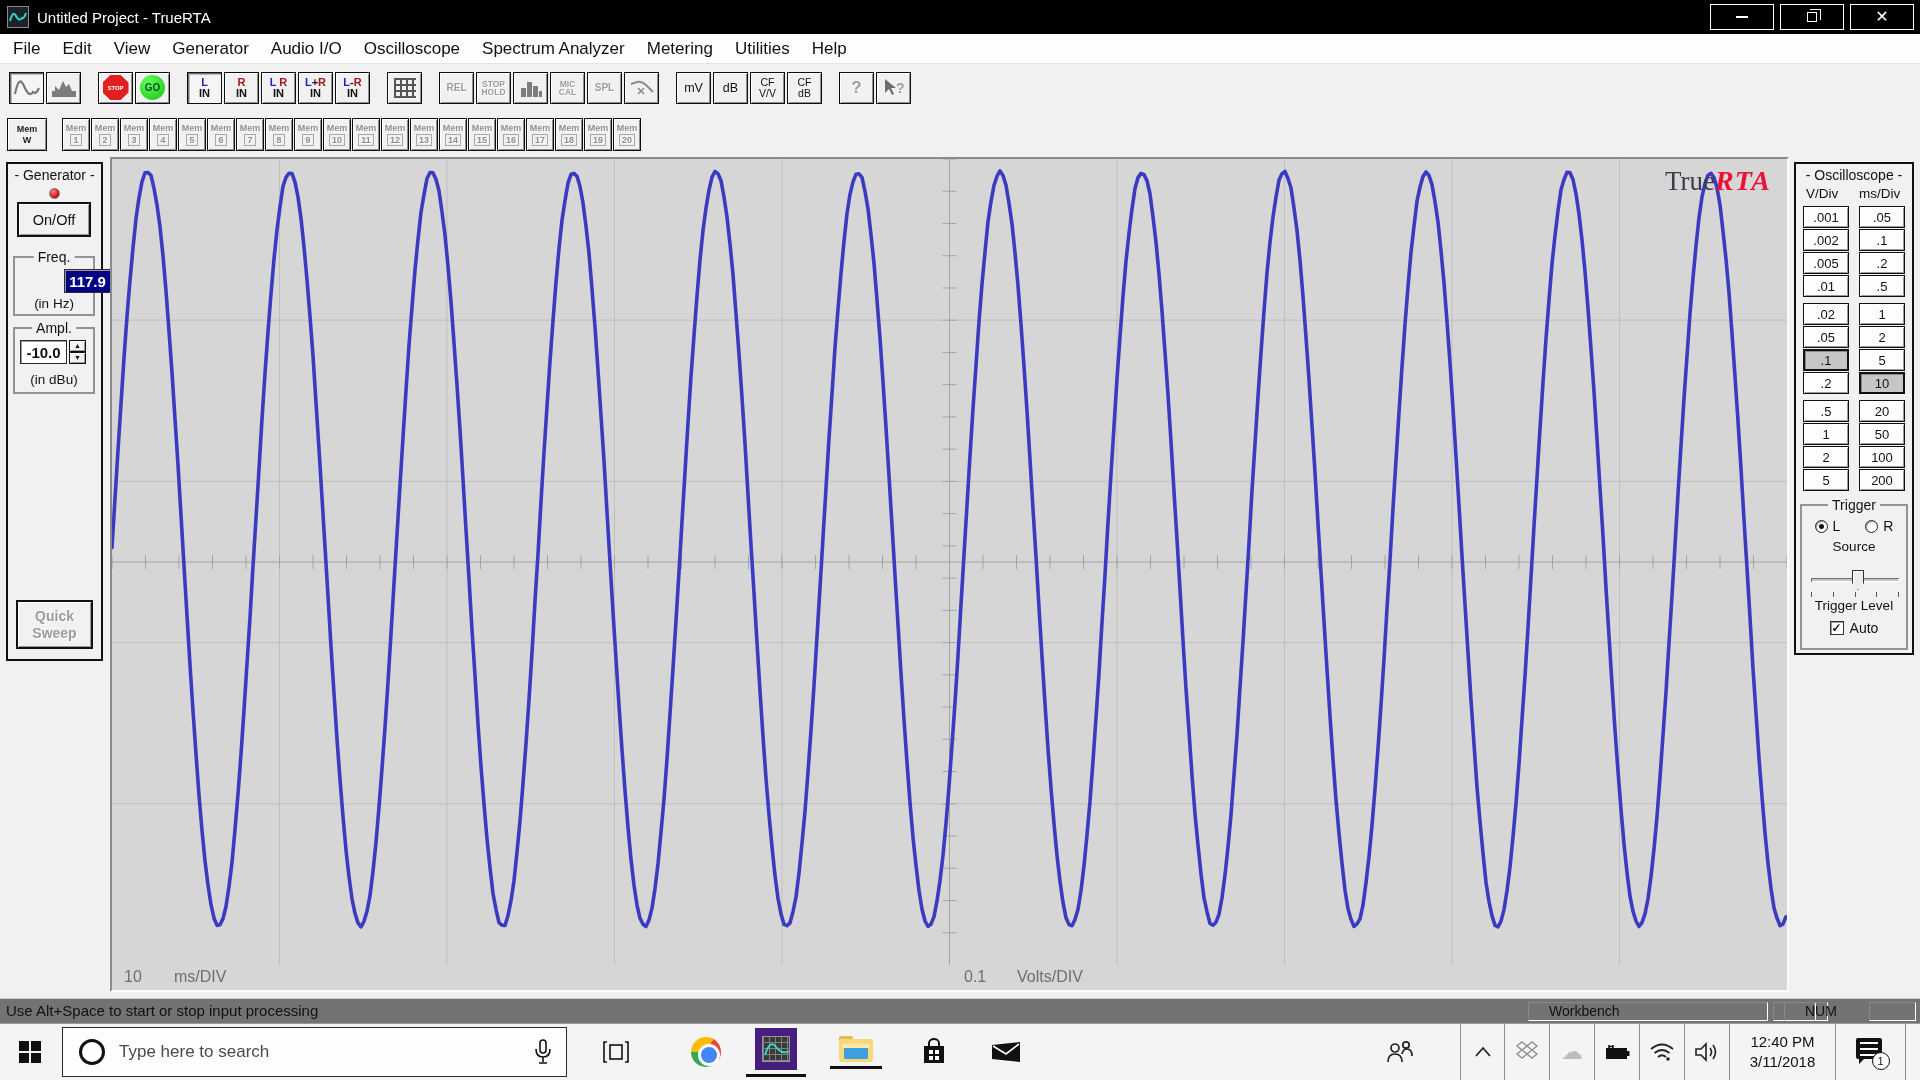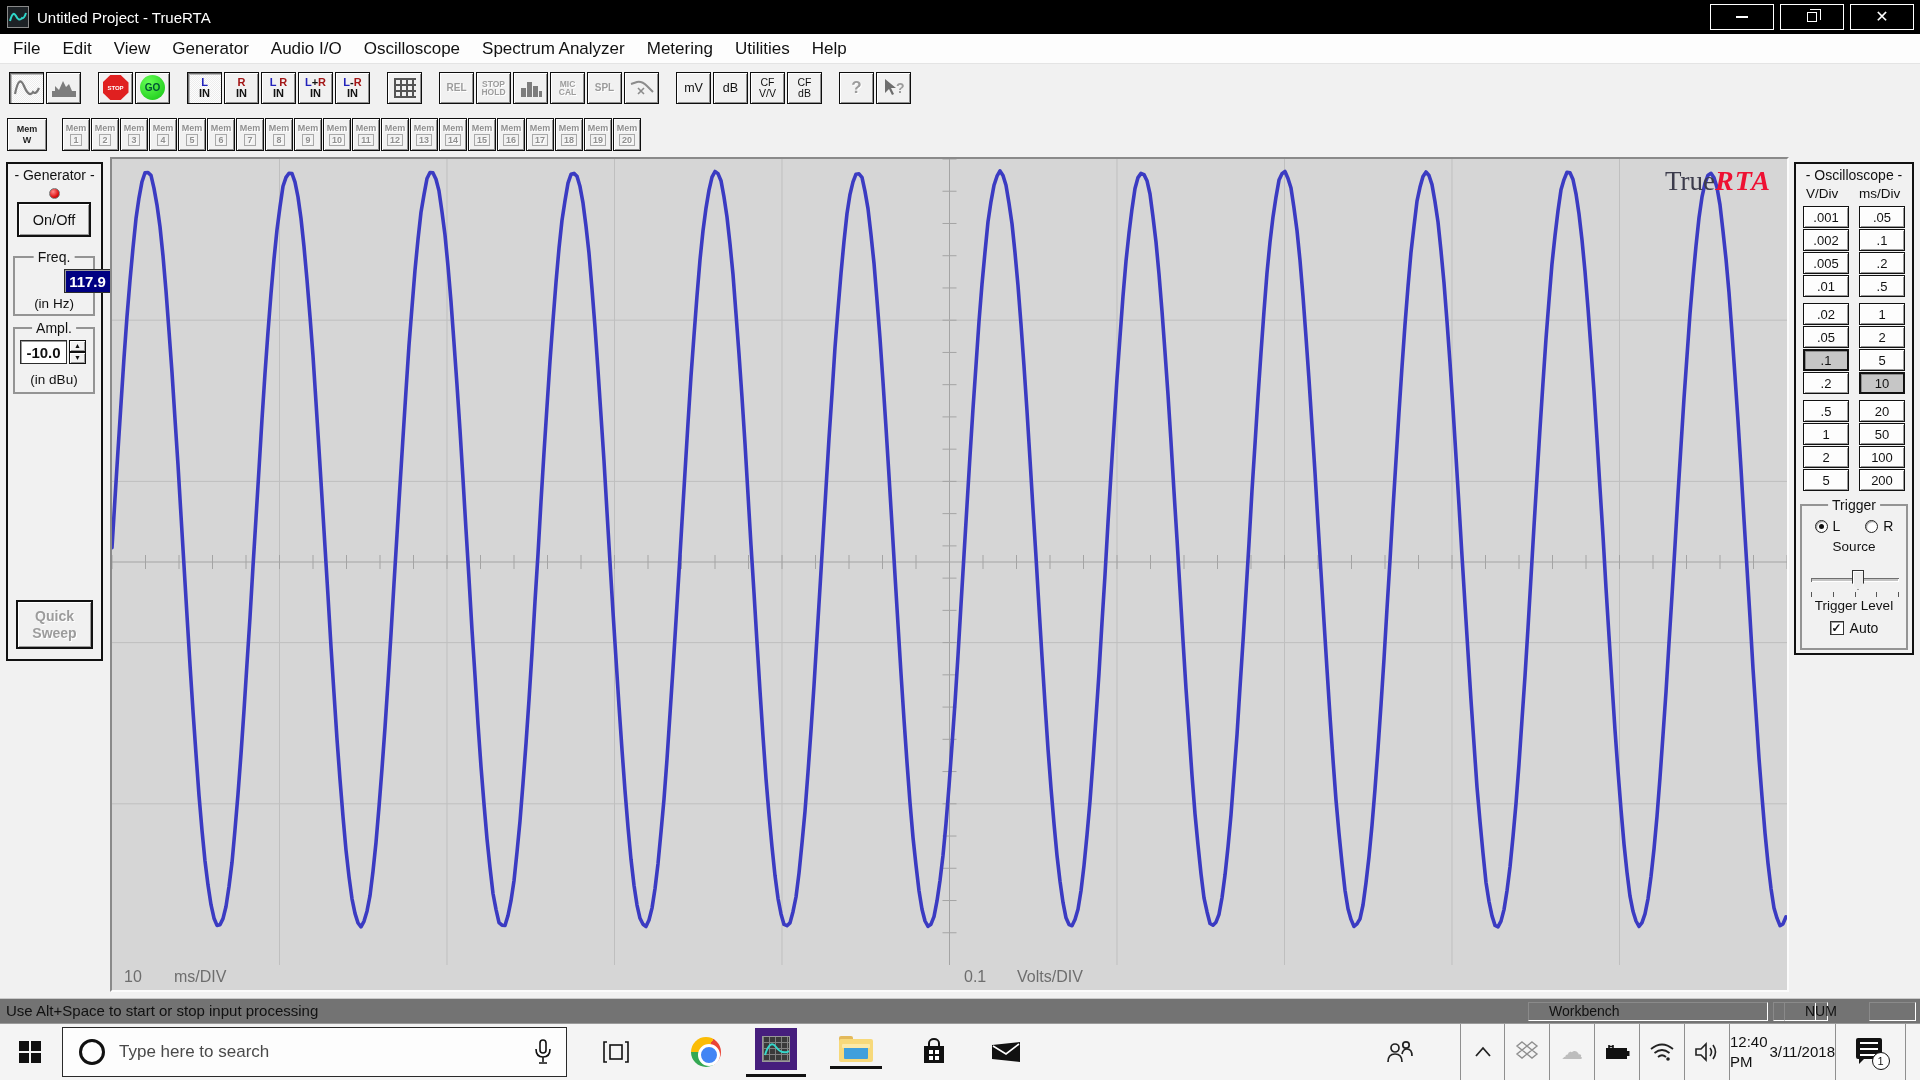--- a/index.html
+++ b/index.html
@@ -191,21 +191,21 @@
   .folder .pane { position:absolute; left:5px; top:10px; width:24px; height:13px; background:#3f9fdc; border-radius:1px; }
   .folder .lip  { position:absolute; left:3px; top:8px; width:28px; height:4px; background:#fbe9a8; border-radius:1px; }
   #app-store { left:908px; width:52px; } #app-mail { left:980px; width:52px; }
   .underline { width:60px; height:3px; background:#111; margin-top:4px; }
   .underline.short { width:52px; }
   .tray { border-left:1px solid #8f8f8f; }
   #tray-people { left:1372px; width:56px; border:none; }
   #tray-chevron { left:1460px; width:44px; } #tray-dropbox { left:1504px; width:45px; }
   #tray-cloud { left:1549px; width:45px; } #tray-battery { left:1594px; width:45px; }
   #tray-wifi { left:1639px; width:45px; } #tray-volume { left:1684px; width:45px; }
-  #tray-clock { left:1729px; width:106px; flex-direction:row; font-size:15px; color:#111; line-height:20px; }
+  #tray-clock { left:1729px; width:106px; flex-direction:column; font-size:15px; color:#111; line-height:20px; }
   #tray-notif { left:1835px; width:70px; }
   #tray-desk { left:1905px; width:15px; }
   .notif-wrap { position:relative; width:30px; height:28px; }
   .notif-bubble { position:absolute; left:0; top:0; width:26px; height:21px; background:#111; border-radius:2px; }
   .notif-bubble::after { content:""; position:absolute; left:3px; bottom:-5px;
       border-left:6px solid #111; border-bottom:6px solid transparent; }
   .notif-bubble i { display:block; height:2px; background:#fff; margin:4px 4px 0; }
   .notif-badge { position:absolute; right:-4px; bottom:-4px; width:18px; height:18px; border-radius:50%;
       background:#fff; border:1.5px solid #111; font-size:11px; color:#111;
       display:flex; align-items:center; justify-content:center; }

